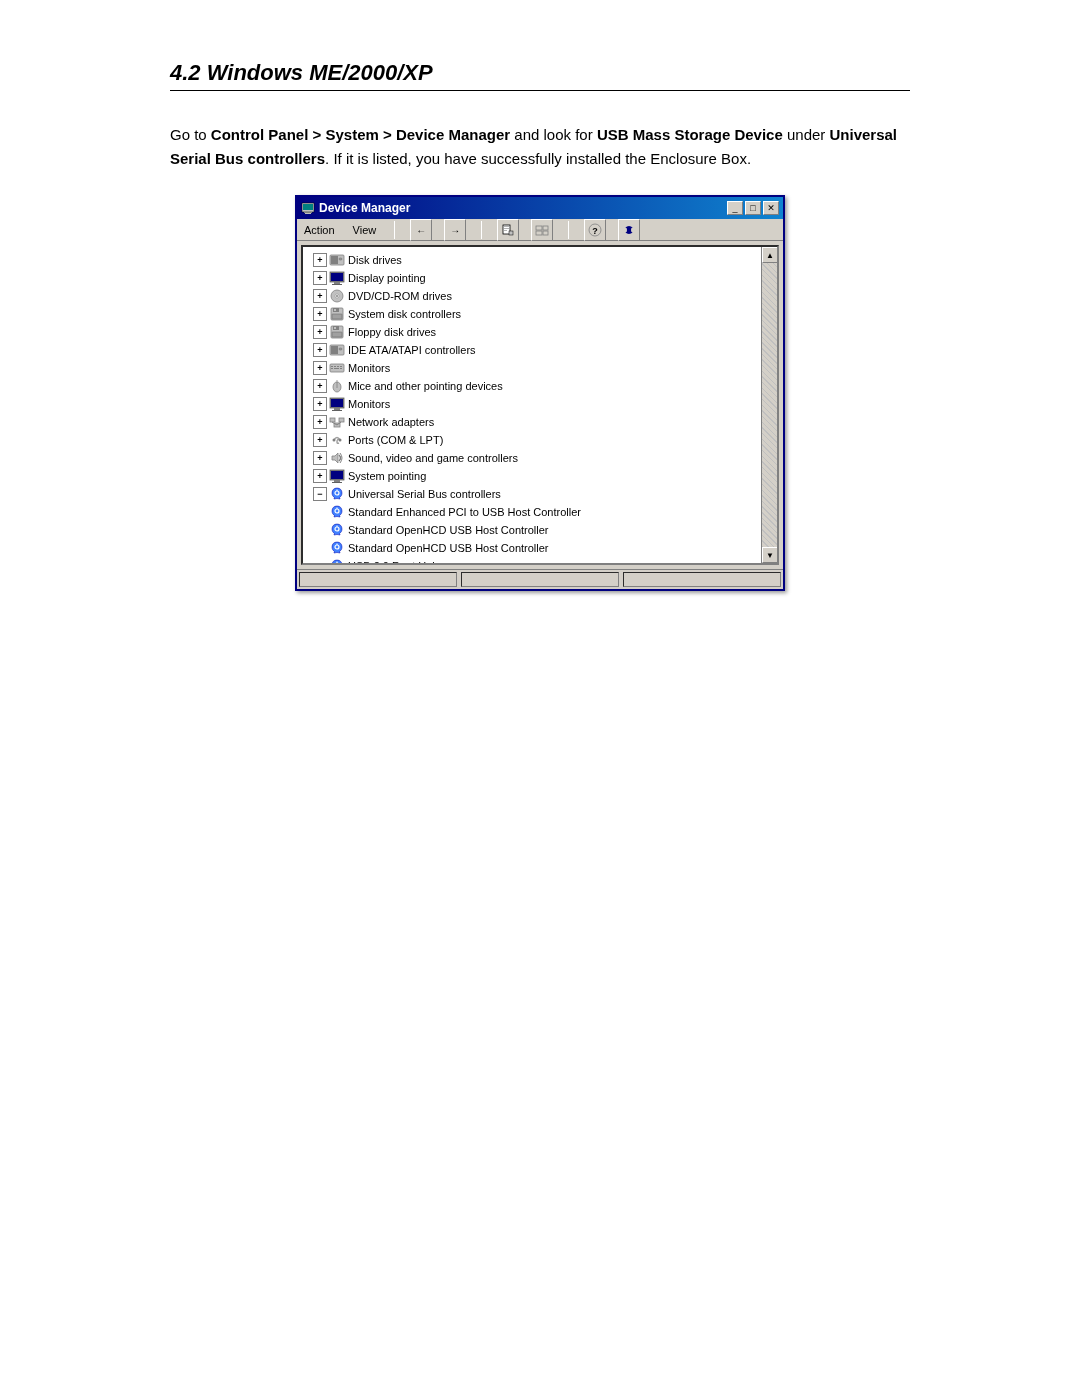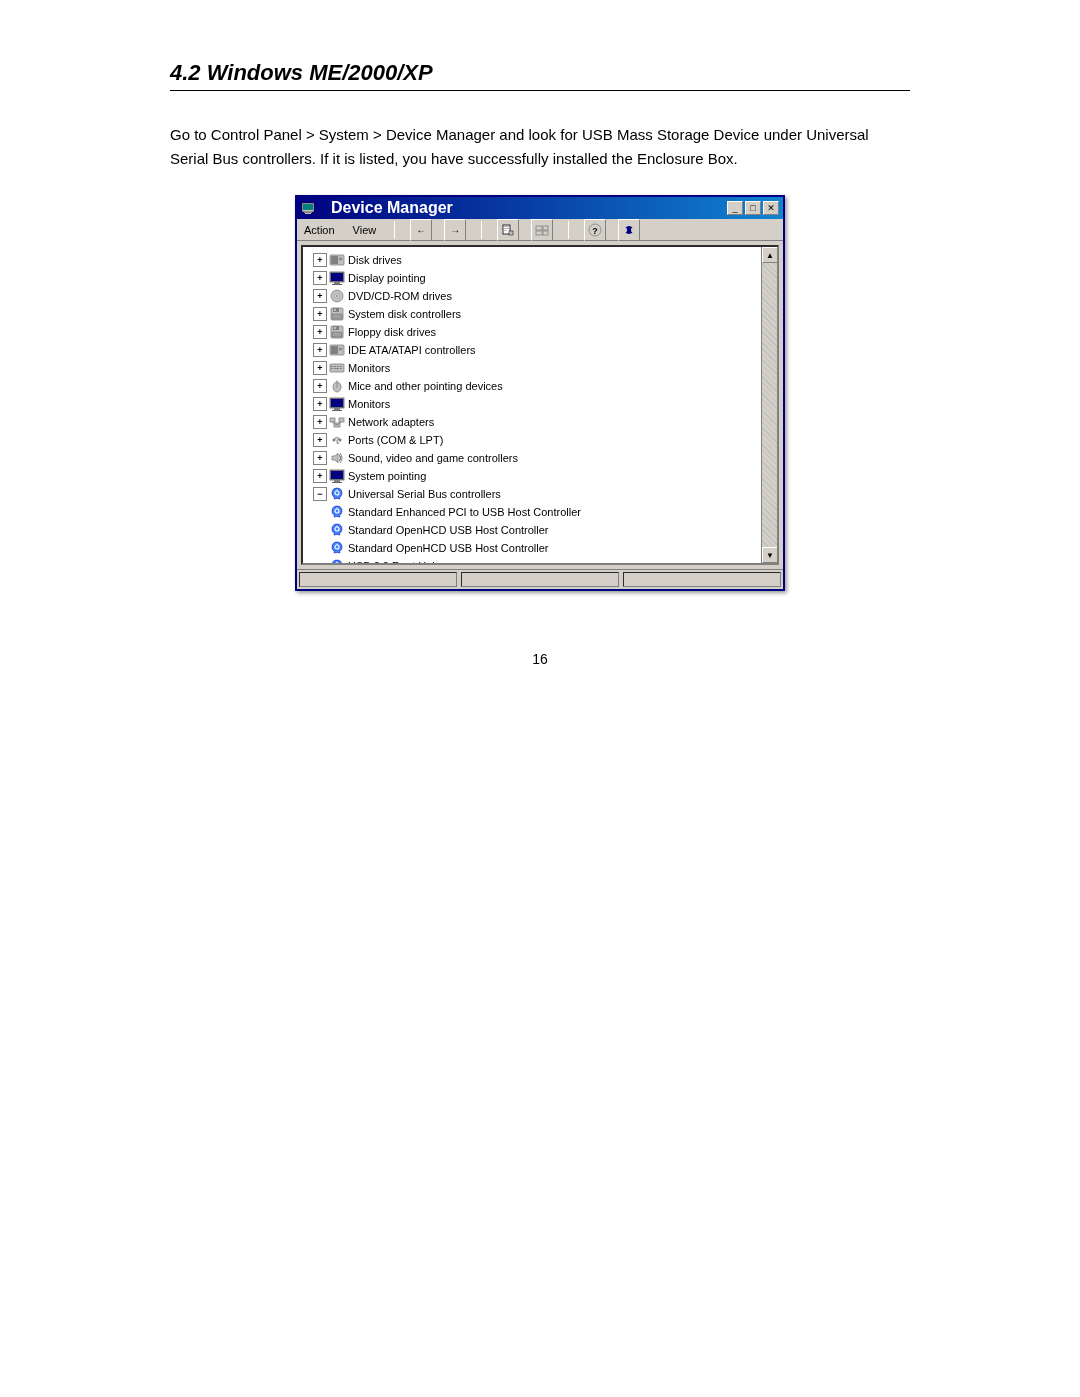--- a/index.html
+++ b/index.html
@@ -30,21 +30,21 @@
     }
 
     .description-text {
       font-size: 15px;
       line-height: 1.6;
       color: #000;
       margin-bottom: 24px;
     }
 
     .description-text strong {
-      font-weight: normal;
+      font-weight: bold;
     }
 
     
     .dm-window {
       width: 490px;
       margin: 0 auto;
       border: 2px solid #000080;
       background: #d4d0c8;
       font-family: 'Tahoma', Arial, sans-serif;
       font-size: 11px;
@@ -57,22 +57,22 @@
       display: flex;
       align-items: center;
       justify-content: space-between;
       padding: 3px 4px;
       height: 22px;
     }
 
     .dm-titlebar-left {
       display: flex;
       align-items: center;
-      gap: 16px;
-      font-size: 16px;
+      gap: 4px;
+      font-size: 12px;
       font-weight: bold;
     }
 
     .dm-titlebar-icon {
       width: 14px;
       height: 14px;
       display: flex;
       align-items: center;
       justify-content: center;
     }
@@ -567,15 +567,14 @@
     </div>
 
     <div class="dm-statusbar">
       <div class="dm-status-panel"></div>
       <div class="dm-status-panel"></div>
       <div class="dm-status-panel"></div>
     </div>
 
   </div>
 
-  <p class="page-number">16</p>
 
 </div>
 
 </body></html>

